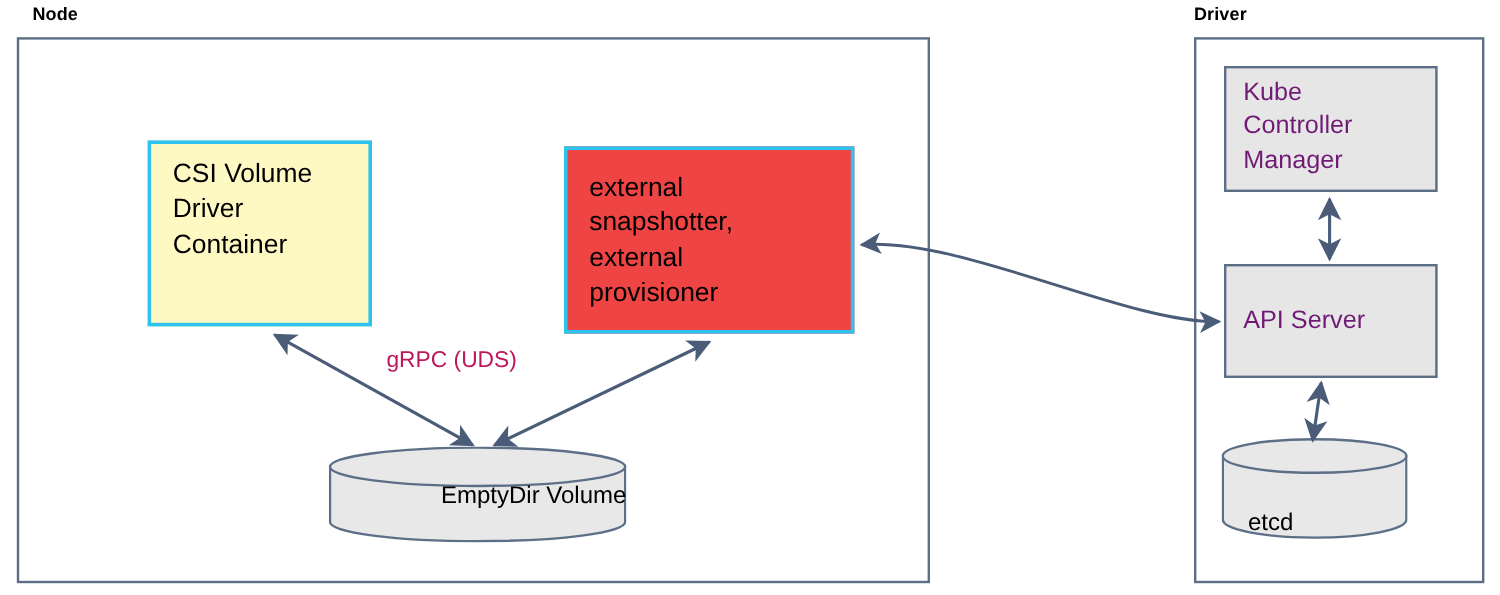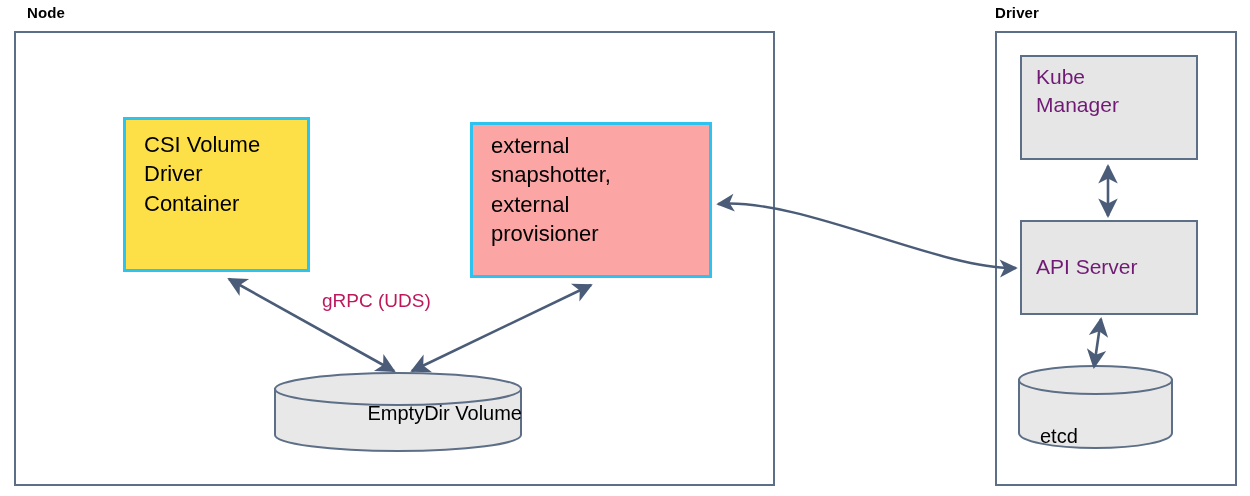--- a/index.html
+++ b/index.html
@@ -109,29 +109,29 @@
 </head>
 <body>
 
 <div id="stage">
 
   <div class="abs group-label" style="left:27px; top:4px;">Node</div>
 
   <div class="abs container-box" style="left:14px; top:31px; width:761px; height:455px;"></div>
 
 
-  <div class="abs proc-box" style="left:123px; top:117px; width:187px; height:155px; background:#fde047;">
+  <div class="abs proc-box" style="left:123px; top:117px; width:187px; height:155px; background:#fef9c3;">
     <div class="proc-text">
       <div>CSI Volume</div>
       <div>Driver</div>
       <div>Container</div>
     </div>
   </div>
 
-  <div class="abs proc-box" style="left:470px; top:122px; width:242px; height:156px; background:#fca5a5; padding-top:6px;">
+  <div class="abs proc-box" style="left:470px; top:122px; width:242px; height:156px; background:#ef4444; padding-top:16px;">
     <div class="proc-text">
       <div>external</div>
       <div>snapshotter,</div>
       <div>external</div>
       <div>provisioner</div>
     </div>
   </div>
 
   <div class="abs cylinder" style="left:274px; top:372px; width:248px; height:80px;">
     <svg width="248" height="80" viewBox="0 0 248 80">
@@ -143,20 +143,21 @@
 
   <div class="abs edge-label" style="left:322px; top:290px;">gRPC (UDS)</div>
 
   <div class="abs group-label" style="left:995px; top:4px;">Driver</div>
 
   <div class="abs container-box" style="left:995px; top:31px; width:242px; height:455px;"></div>
 
   <div class="abs gray-box" style="left:1020px; top:55px; width:178px; height:105px; align-items:flex-start; padding-top:6px;">
     <div class="gray-text">
       <div>Kube</div>
+      <div>Controller</div>
       <div>Manager</div>
     </div>
   </div>
 
   <div class="abs gray-box" style="left:1020px; top:220px; width:178px; height:95px;">
     <div class="gray-text">API Server</div>
   </div>
 
   <div class="abs cylinder" style="left:1018px; top:365px; width:155px; height:85px;">
     <svg width="155" height="85" viewBox="0 0 155 85">

